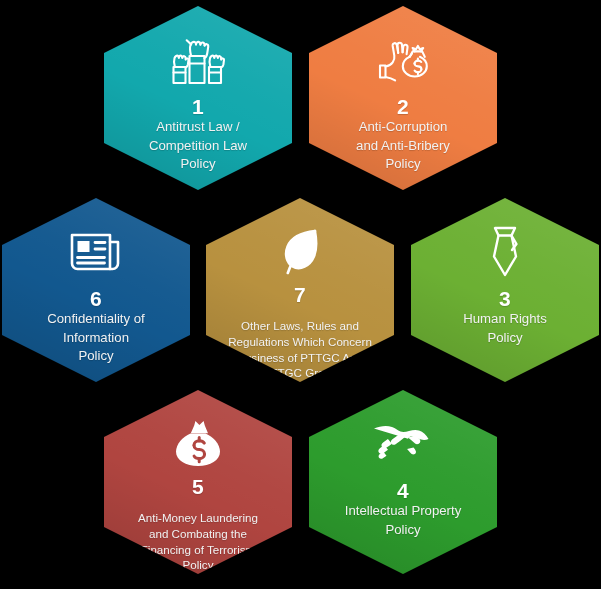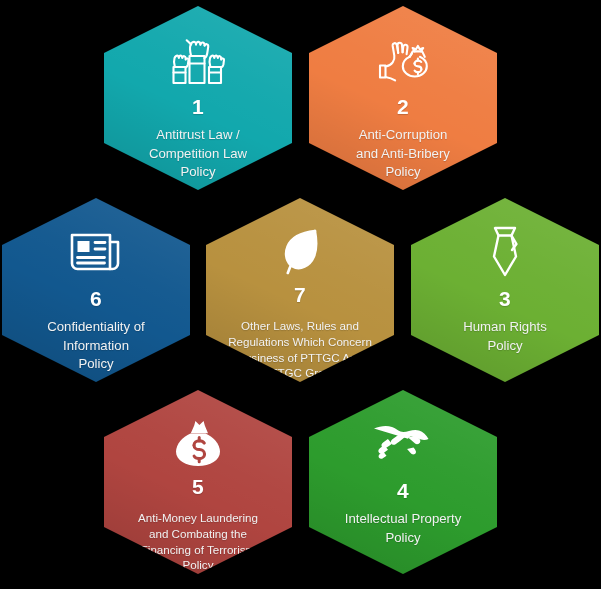--- a/index.html
+++ b/index.html
@@ -74,21 +74,21 @@
     font-size: 21px;
     font-weight: bold;
     line-height: 1;
     margin-top: 8px;
     letter-spacing: 0.2px;
     color: #ffffff;
     text-shadow: 0 1px 1px rgba(0,0,0,0.18);
   }
 
   .hex-label {
-    margin-top: 9px;
+    margin-top: 1px;
     font-size: 13.2px;
     line-height: 1.42;
     color: #f2f2f2;
     width: 168px;
     text-shadow: 0 1px 1px rgba(0,0,0,0.18);
   }
   .hex-label.small {
     font-size: 11.6px;
     line-height: 1.36;
     width: 176px;

